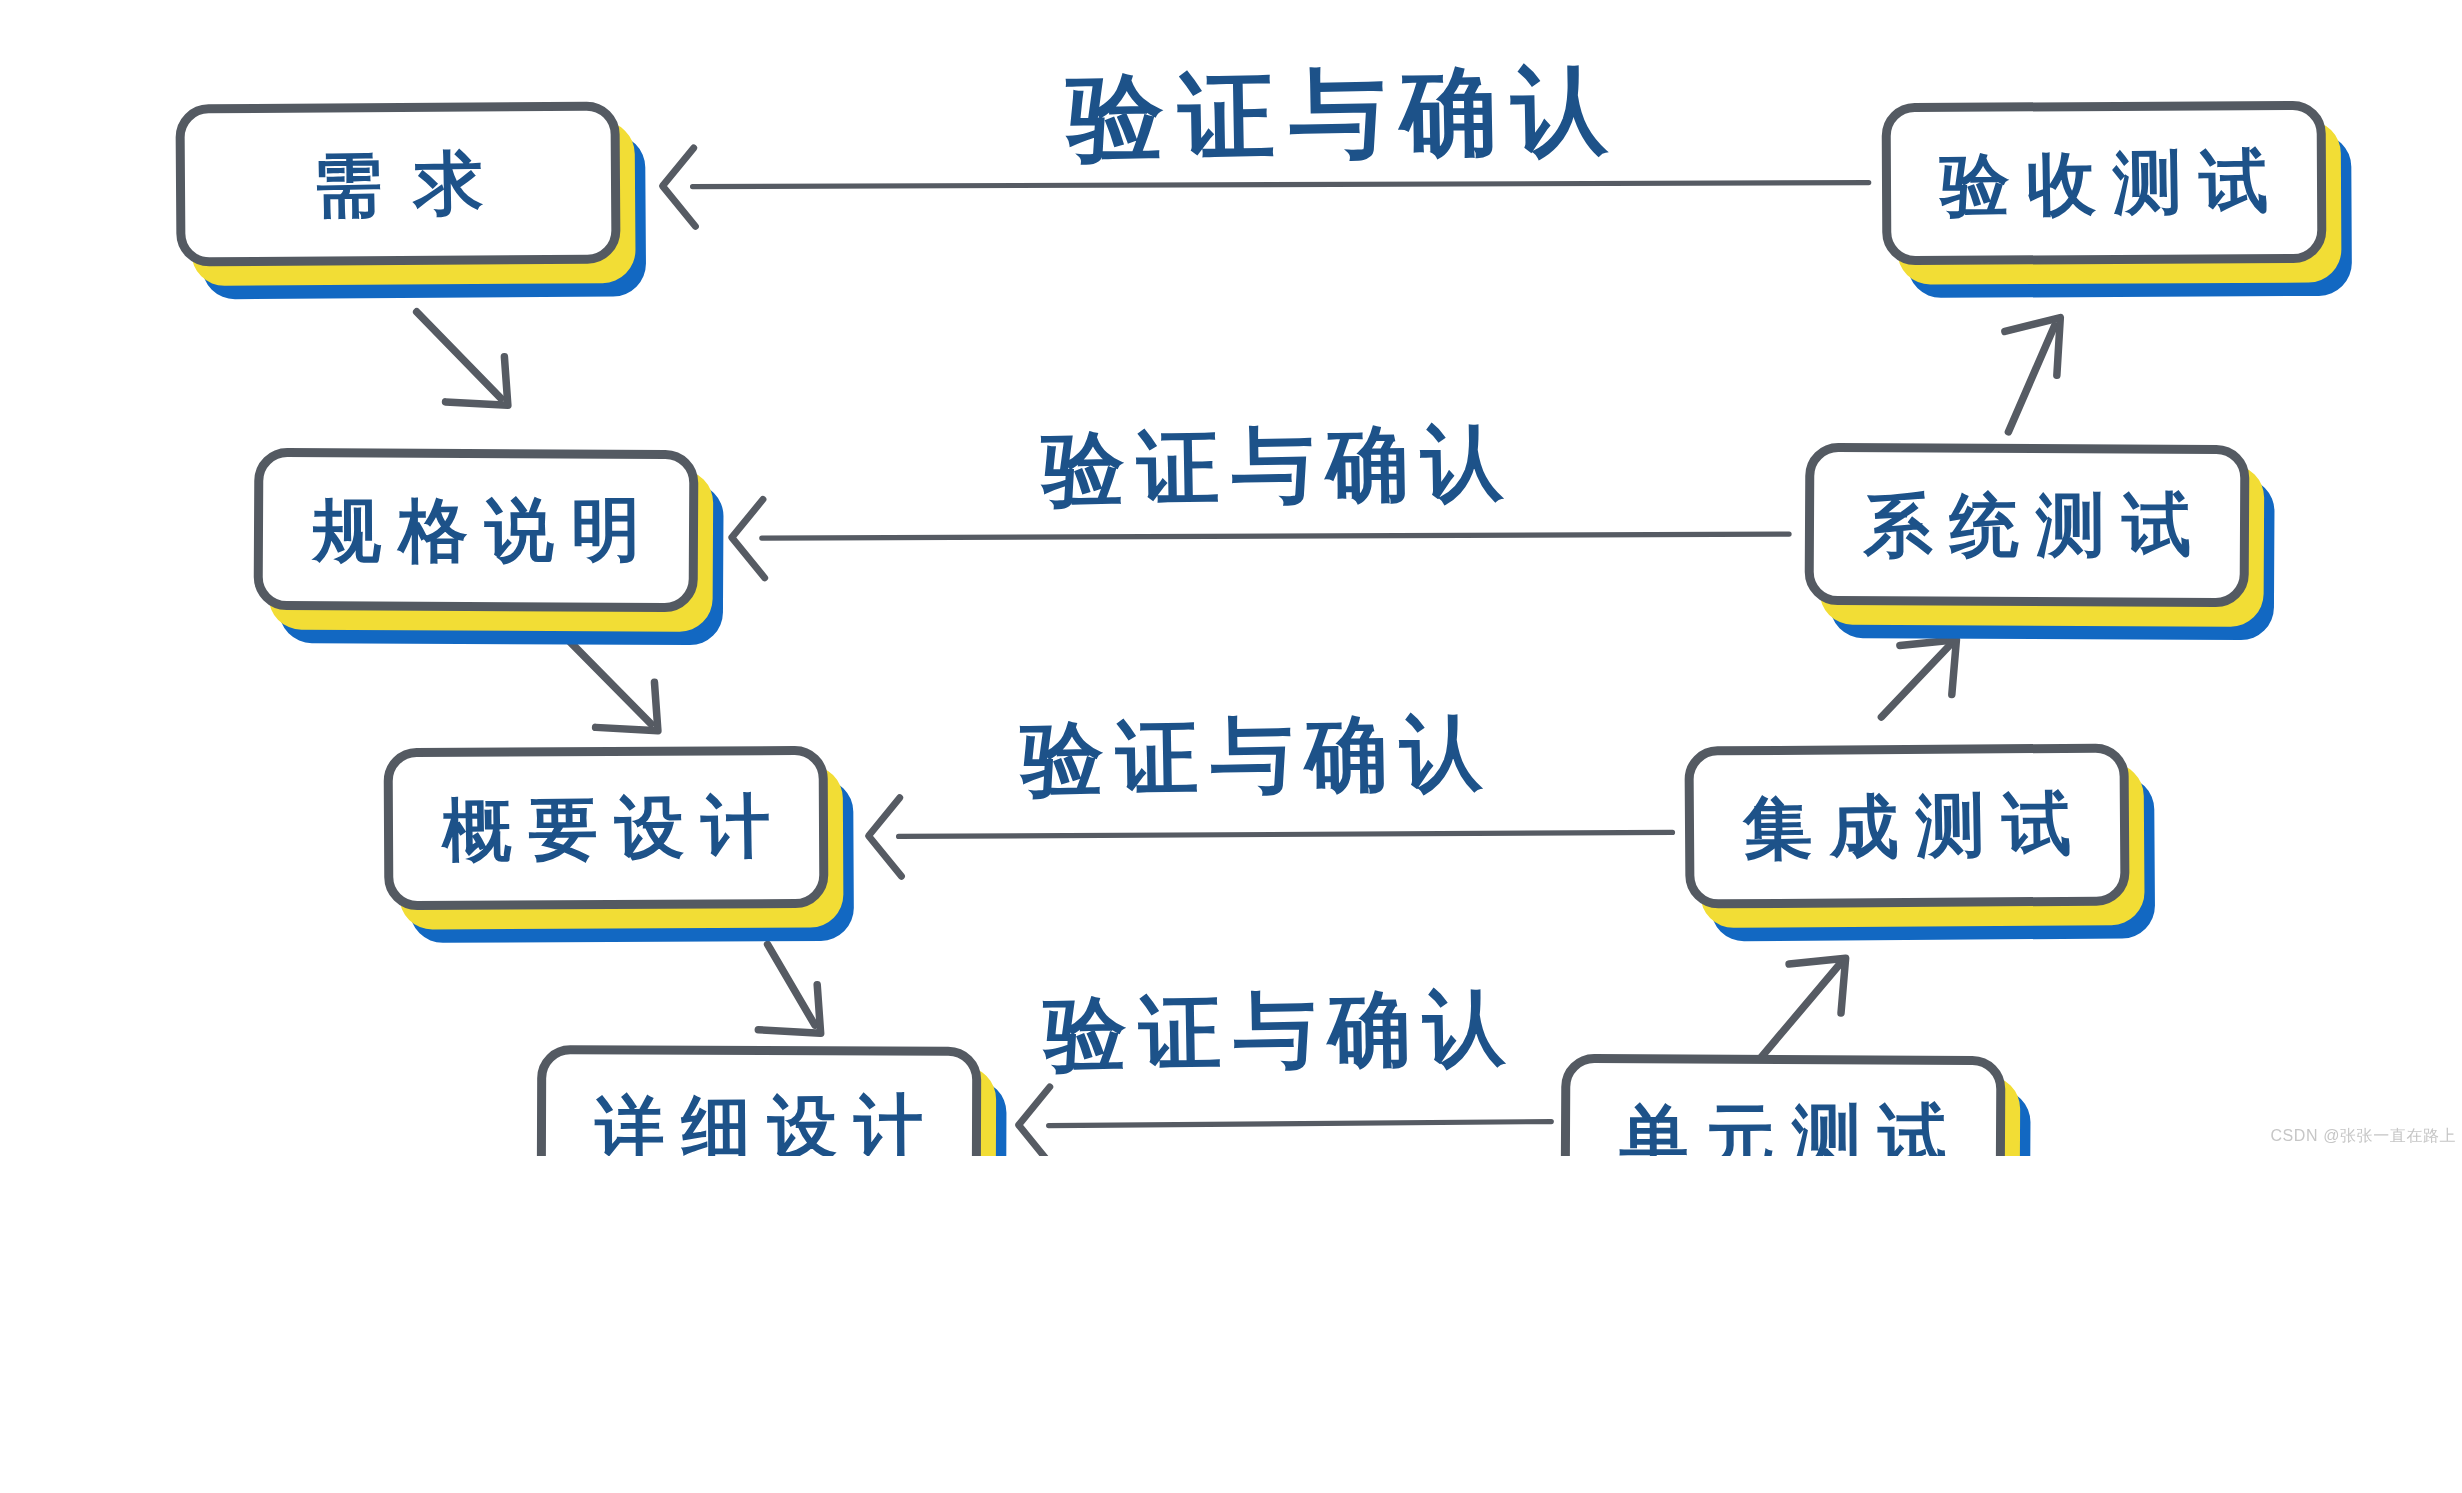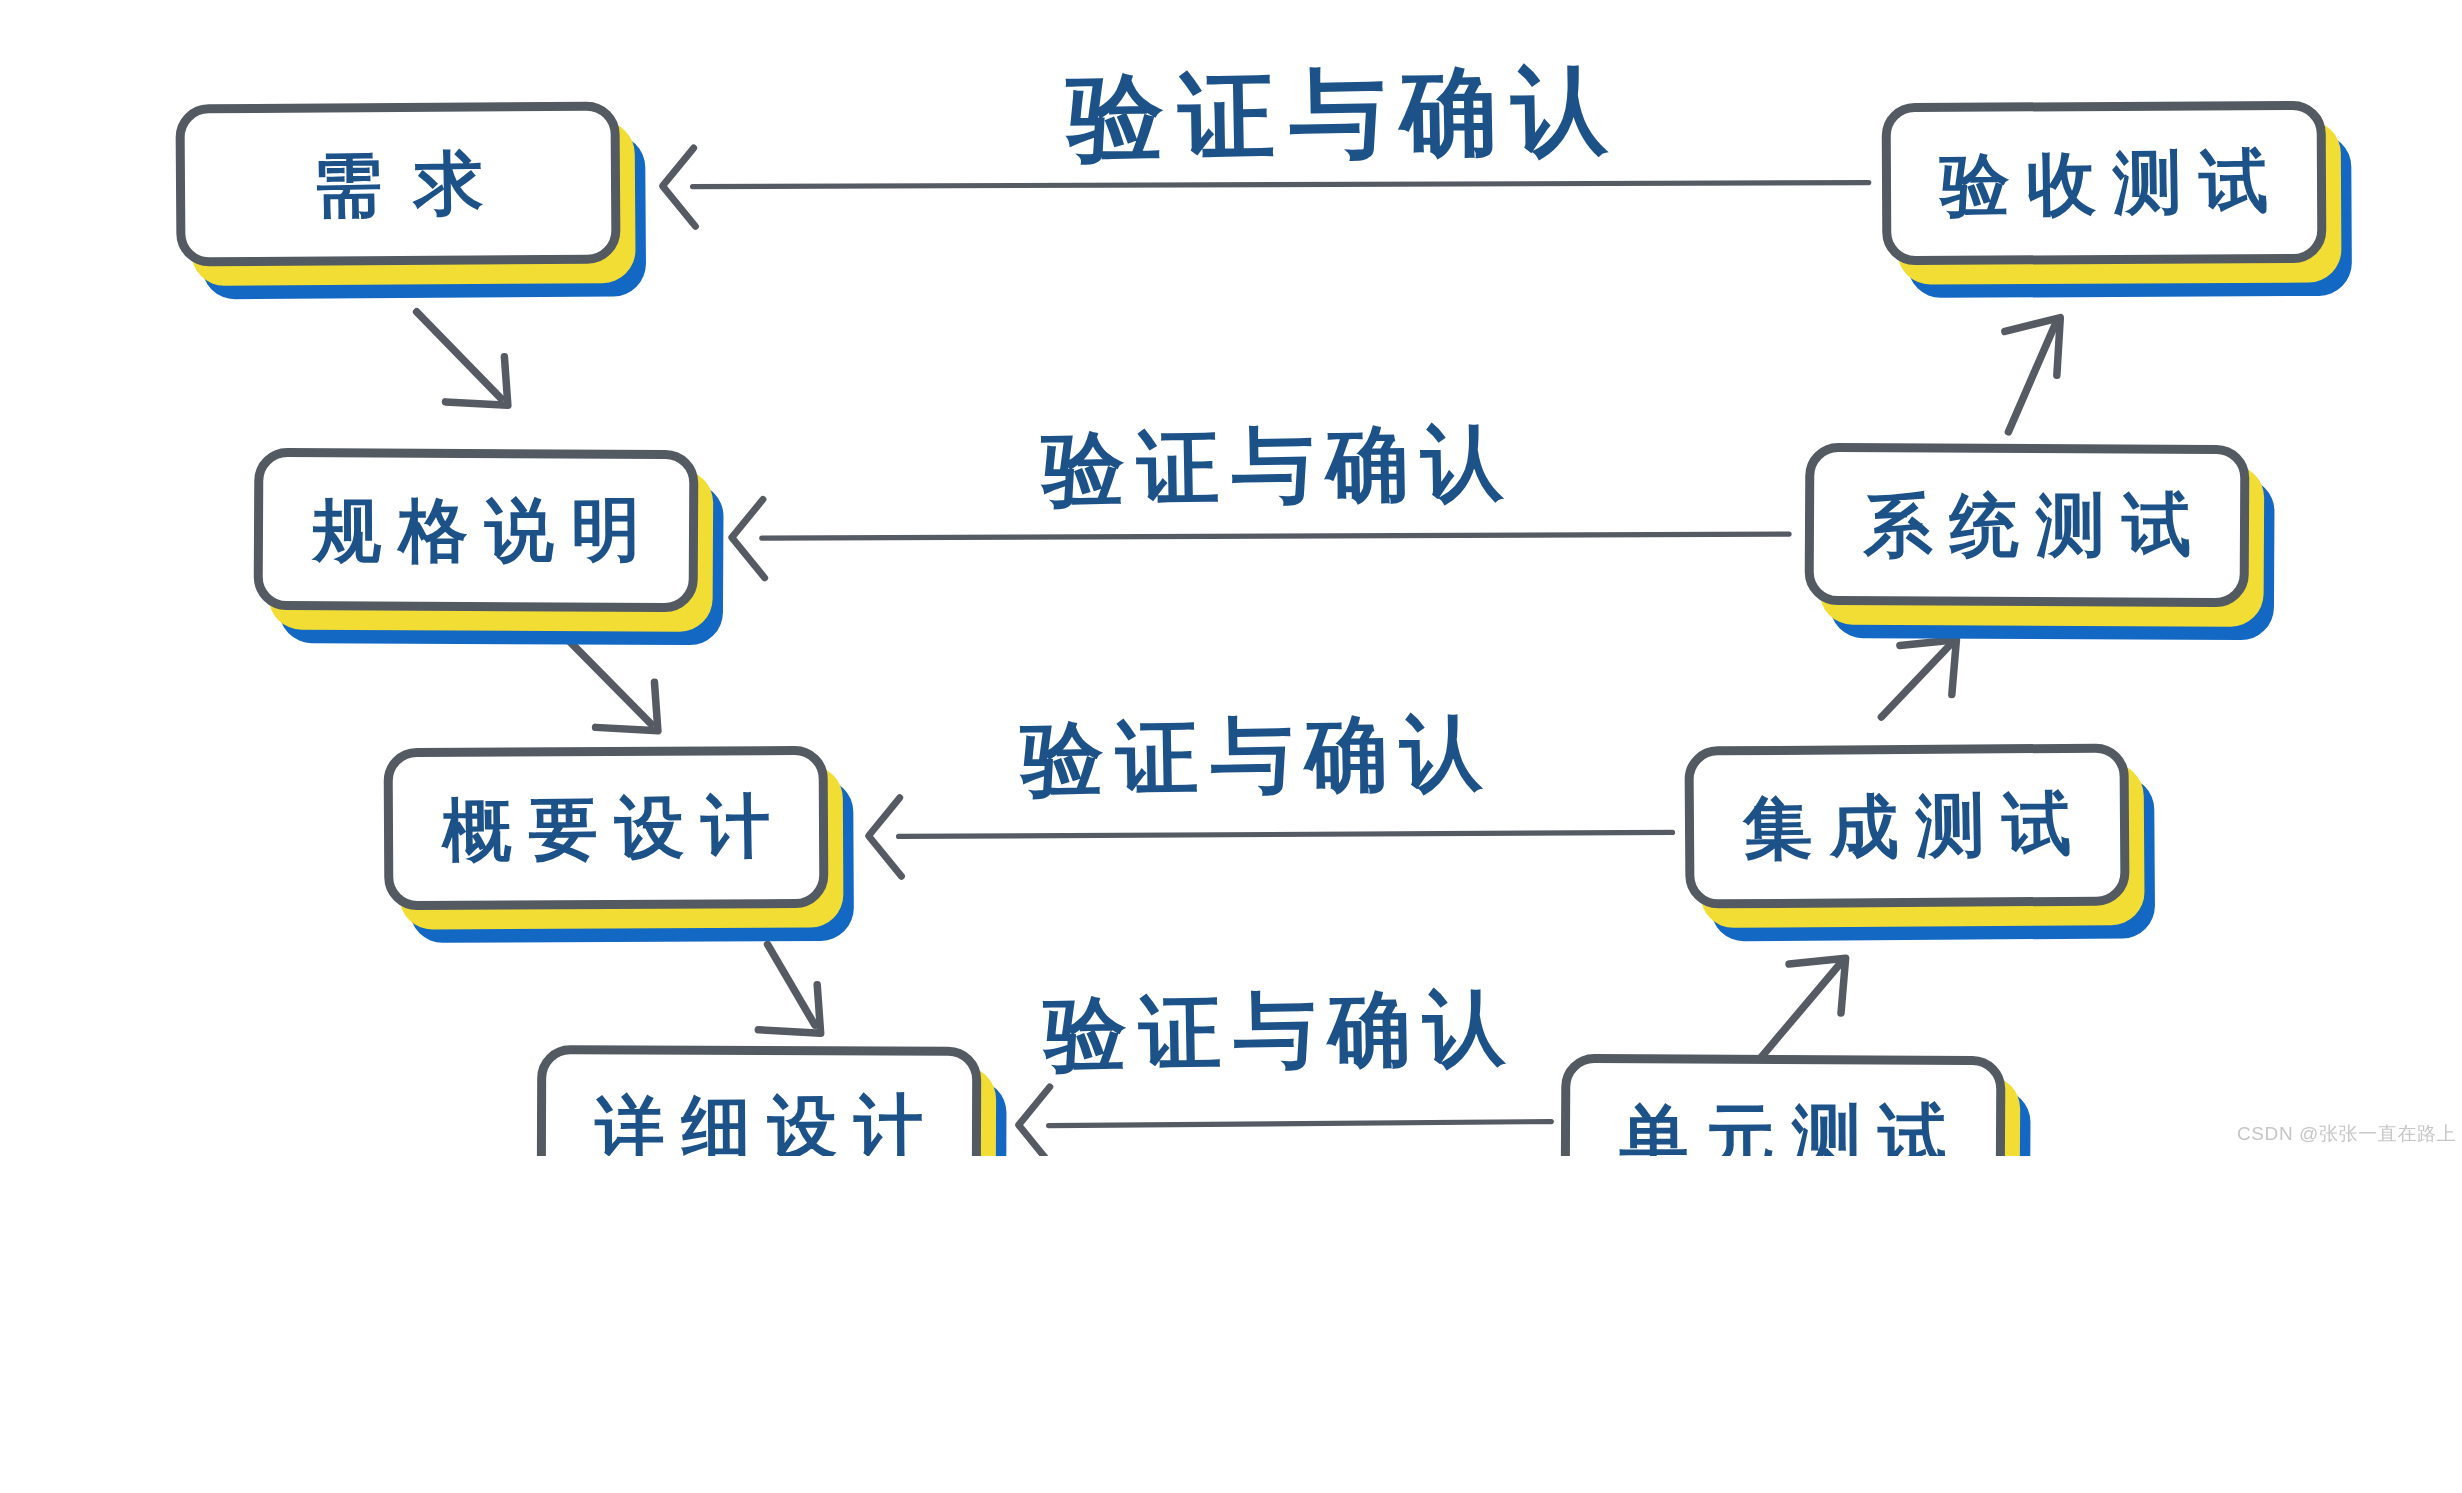--- a/index.html
+++ b/index.html
@@ -29,21 +29,21 @@
   
   .edge-label{
     position:absolute;z-index:2;color:#1d5289;font-weight:700;white-space:nowrap;
     transform:translate(-50%,-50%) rotate(-1deg);
     font-size:82px;letter-spacing:12.7px;line-height:1;
   }
   .edge-label.big{font-size:96px;letter-spacing:15px;}
 
   .watermark{
     position:absolute;right:5.8px;bottom:9.2px;z-index:3;
-    color:#c6c6c6;font-size:19px;letter-spacing:0.6px;margin-top:28px;
+    color:#c6c6c6;font-size:16px;letter-spacing:0.6px;margin-top:28px;
   }
 </style>
 </head>
 <body>
 
 <div id="canvas">
 
   <svg id="arrows" viewBox="0 0 4266 2588" xmlns="http://www.w3.org/2000/svg" stroke="#565b63" fill="none" stroke-linecap="round" stroke-linejoin="round">
 
     <g>

